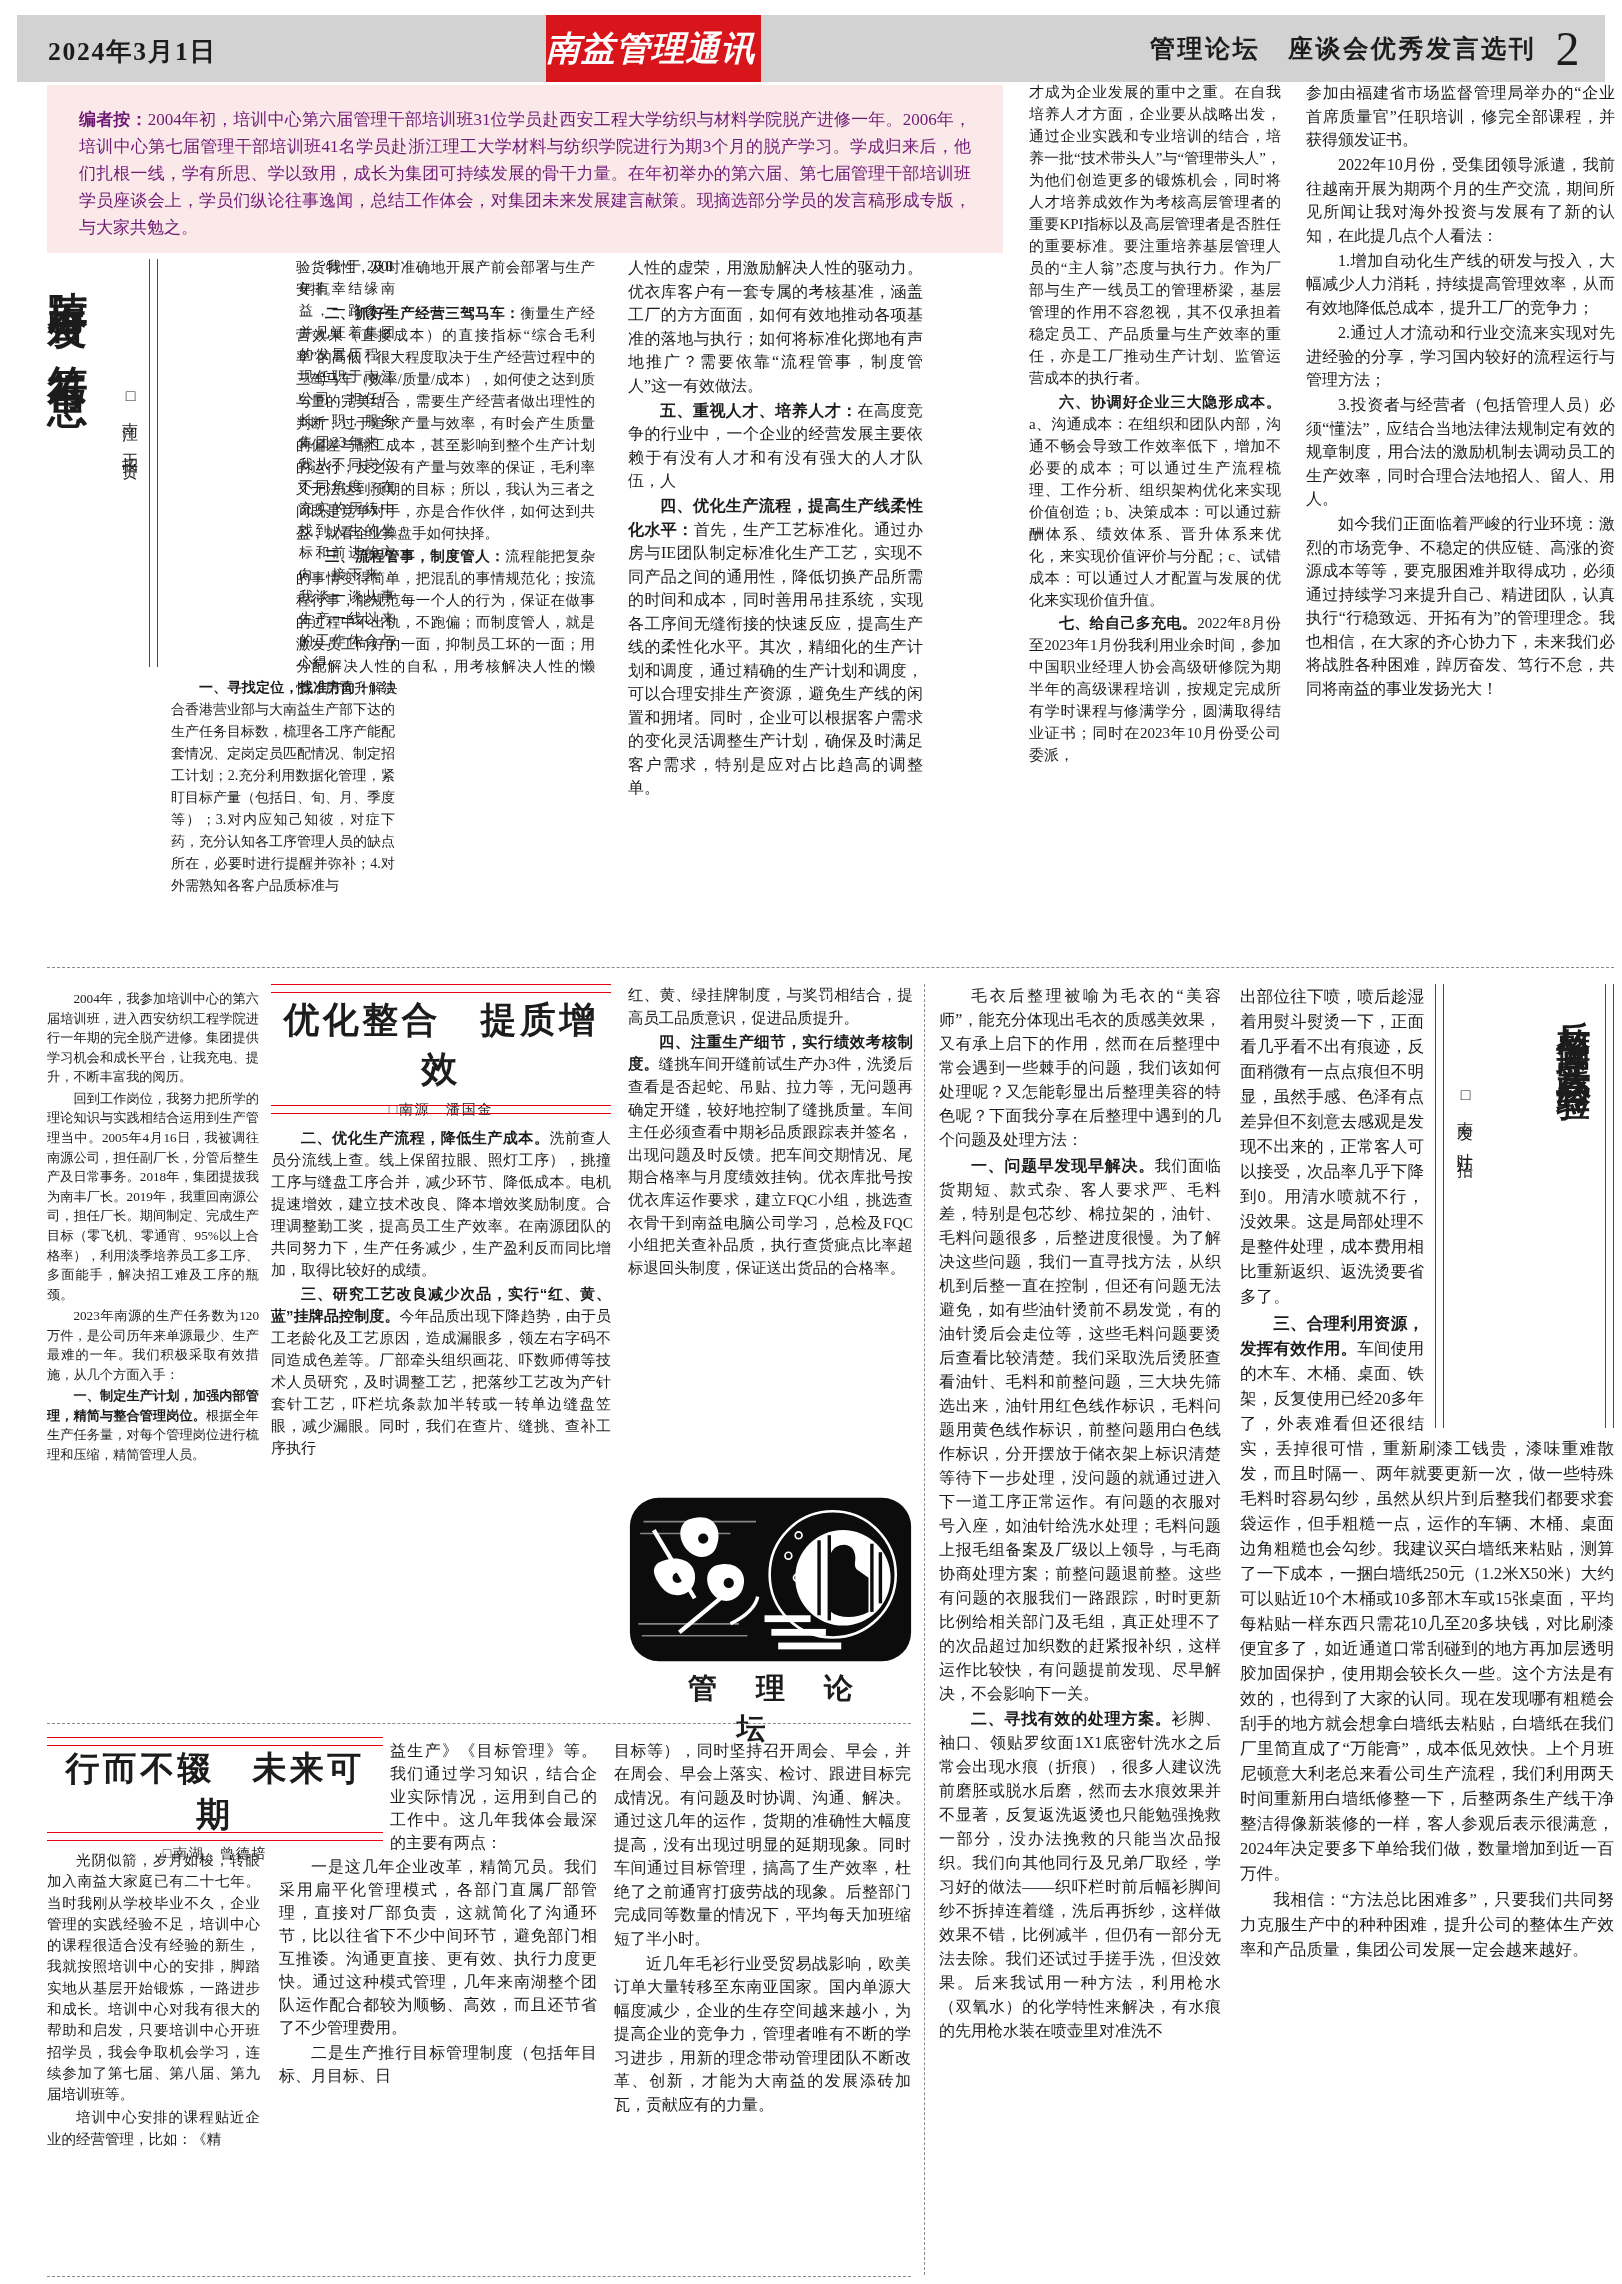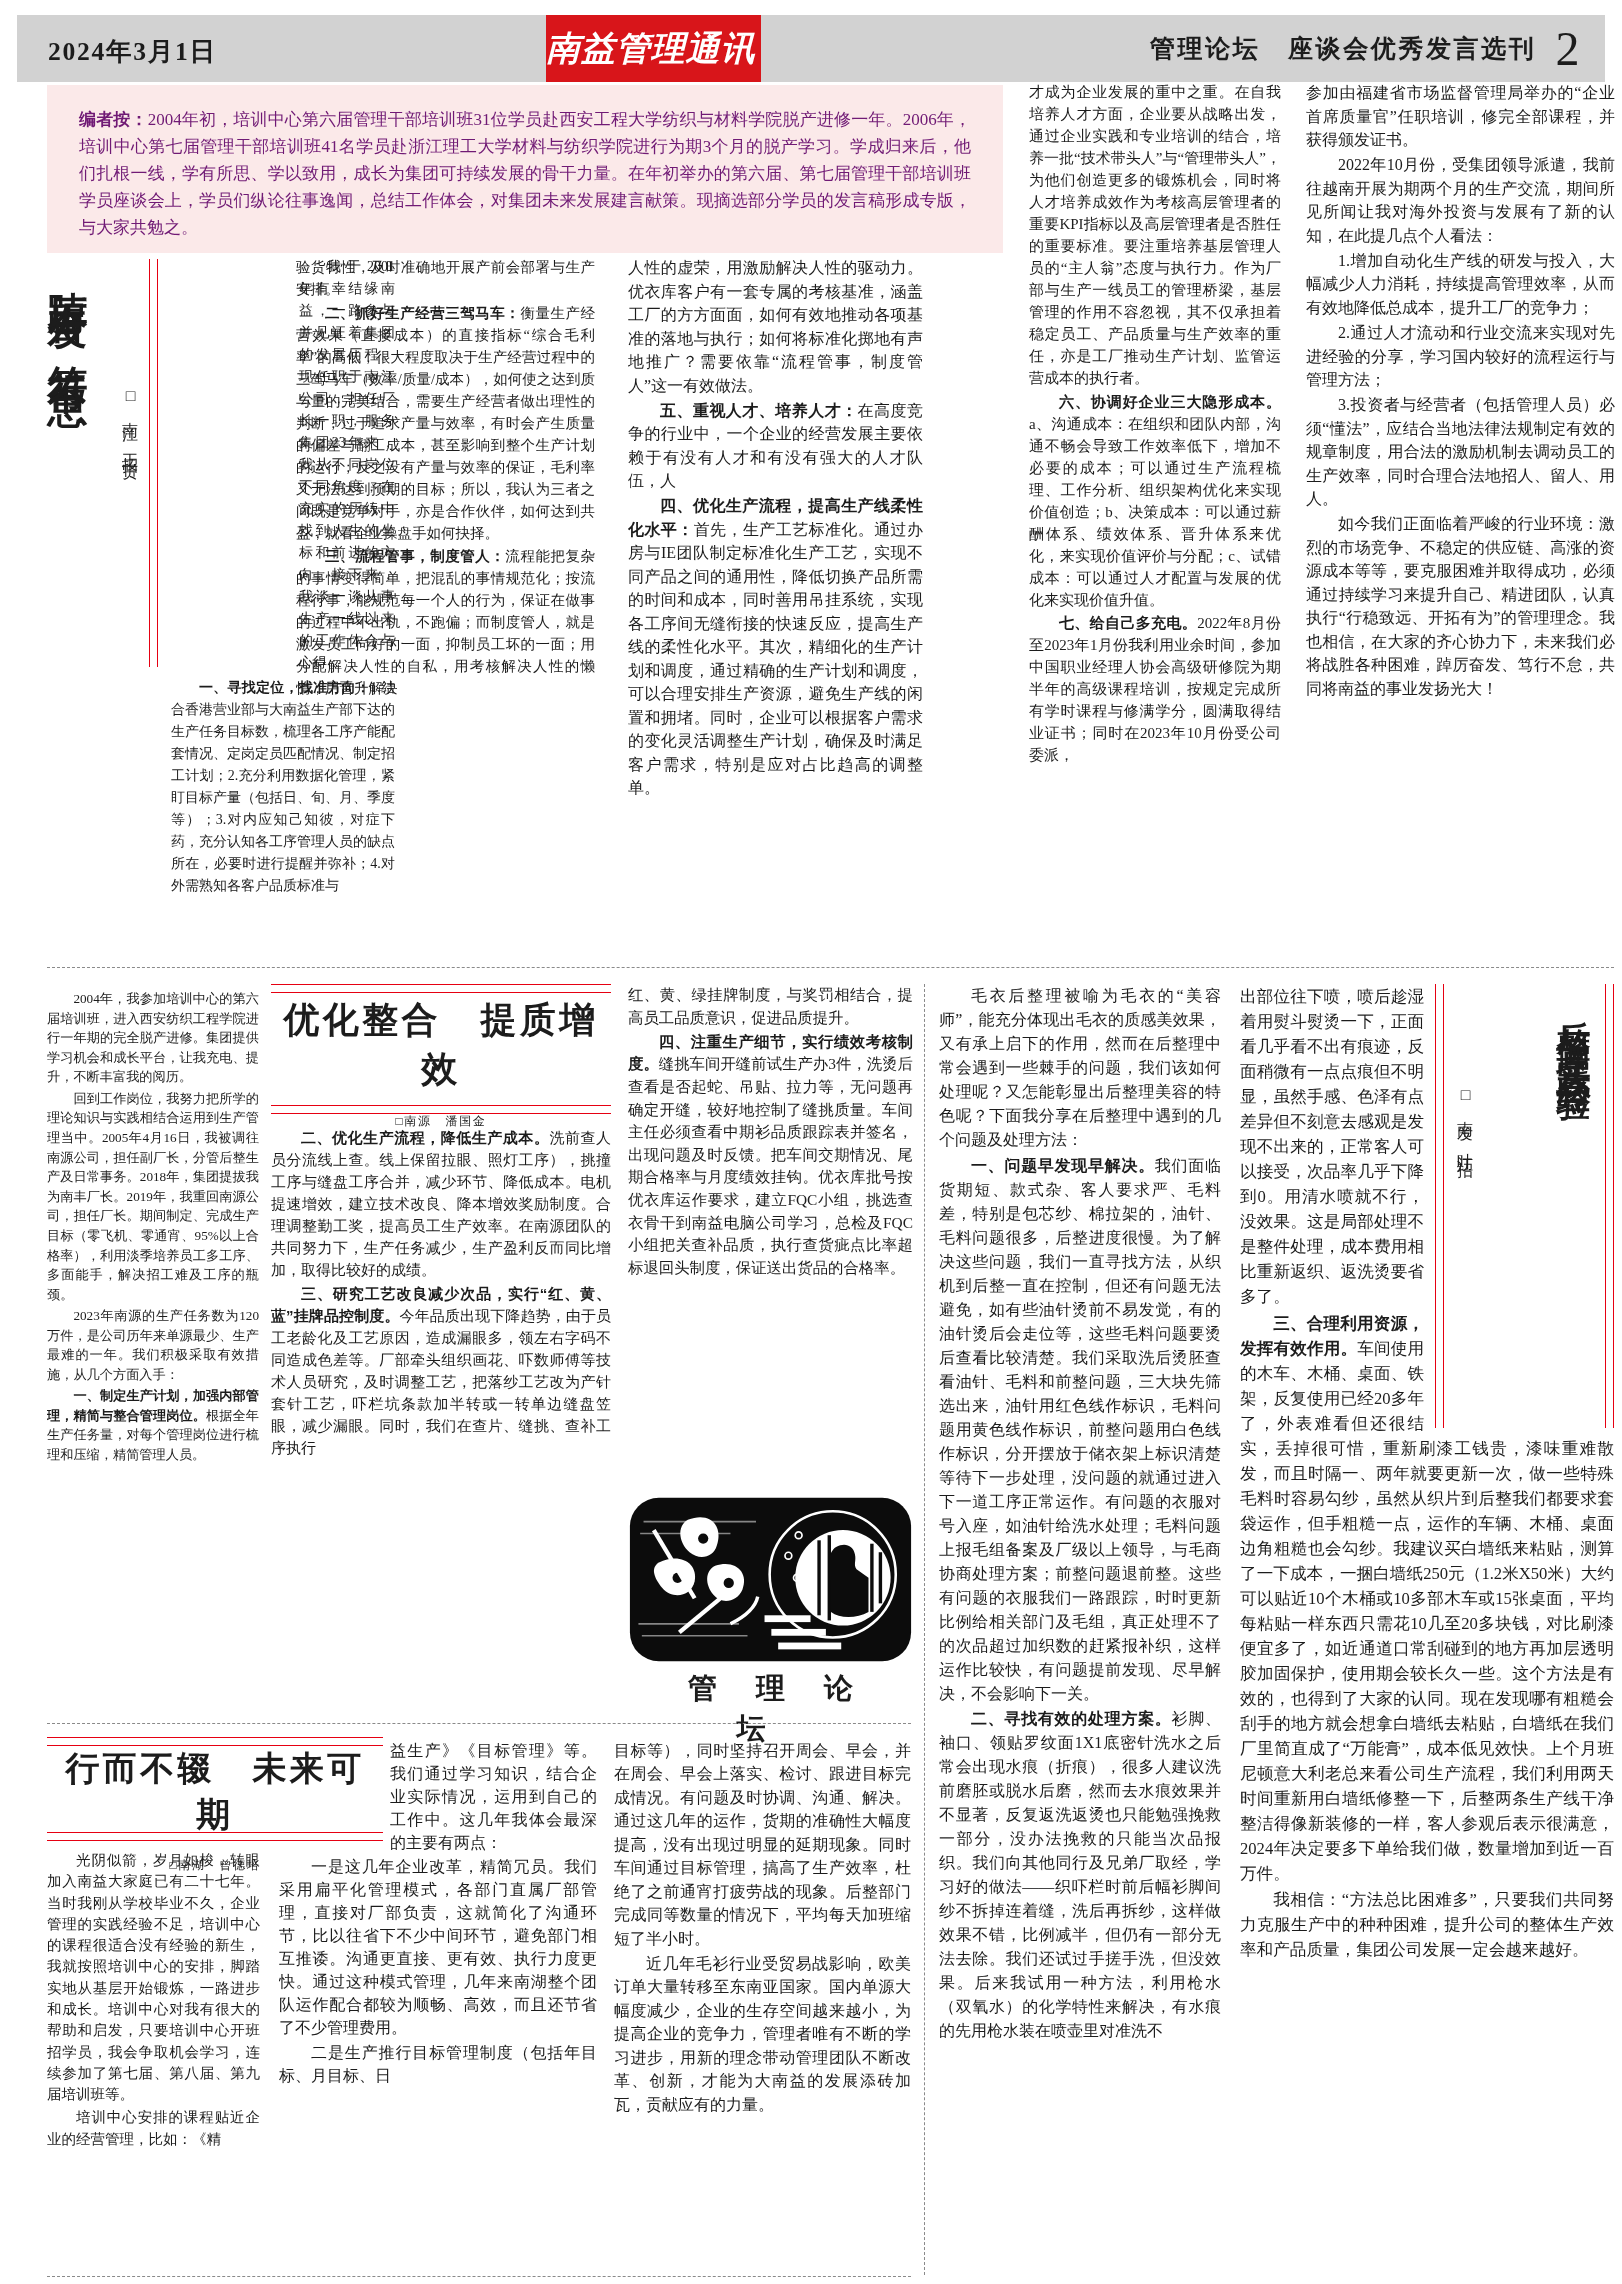--- a/index.html
+++ b/index.html
@@ -40,21 +40,21 @@
   #a1c1 .spacer{float:left;width:1.7px;height:412px;}
   #a1c2{left:249px;top:0;width:299px;height:698px;font-size:14.5px;line-height:22px;}
   #a1c3{left:581px;top:0;width:295px;height:698px;font-size:16px;line-height:23.5px;}
   #a1right{position:absolute;left:1029px;top:81px;width:589px;height:879px;}
   #a1r1{left:0;top:0;width:252px;height:879px;font-size:15px;line-height:22px;}
   #a1r2{left:277px;top:0;width:309px;height:879px;font-size:16px;line-height:23.5px;}
   
   #a2{position:absolute;left:47px;top:984px;width:864px;height:734px;}
   .titleblock-h{position:absolute;box-sizing:border-box;text-align:center;}
   .titleblock-h .tt{font-size:36px;font-weight:700;letter-spacing:3.4px;font-family:"Liberation Sans","DejaVu Sans",sans-serif;}
-  .titleblock-h .au{font-size:12px;margin-top:19px;letter-spacing:1.7px;}
+  .titleblock-h .au{font-size:14px;margin-top:7px;letter-spacing:1.7px;}
   #a2-titleblock{left:224px;top:0;width:340px;height:130px;padding-top:12px;text-align:center;}
   #a2c1{left:0;top:5.1px;width:212px;height:726px;font-size:13.2px;line-height:19.6px;}
   #a2c2{left:224px;top:143px;width:340px;height:589px;font-size:15px;line-height:22px;}
   #a2c3{left:581px;top:0;width:285px;height:504px;font-size:15.4px;line-height:22.6px;}
   
   #illus{position:absolute;left:581px;top:512px;width:285px;height:220px;text-align:center;}
   #illus-caption{font-size:29px;font-weight:700;letter-spacing:39px;margin-top:2px;
                  font-family:Liberation Sans, sans-serif;text-indent:39px;}
   
   #a3{position:absolute;left:939px;top:984px;width:675px;height:1291px;}

